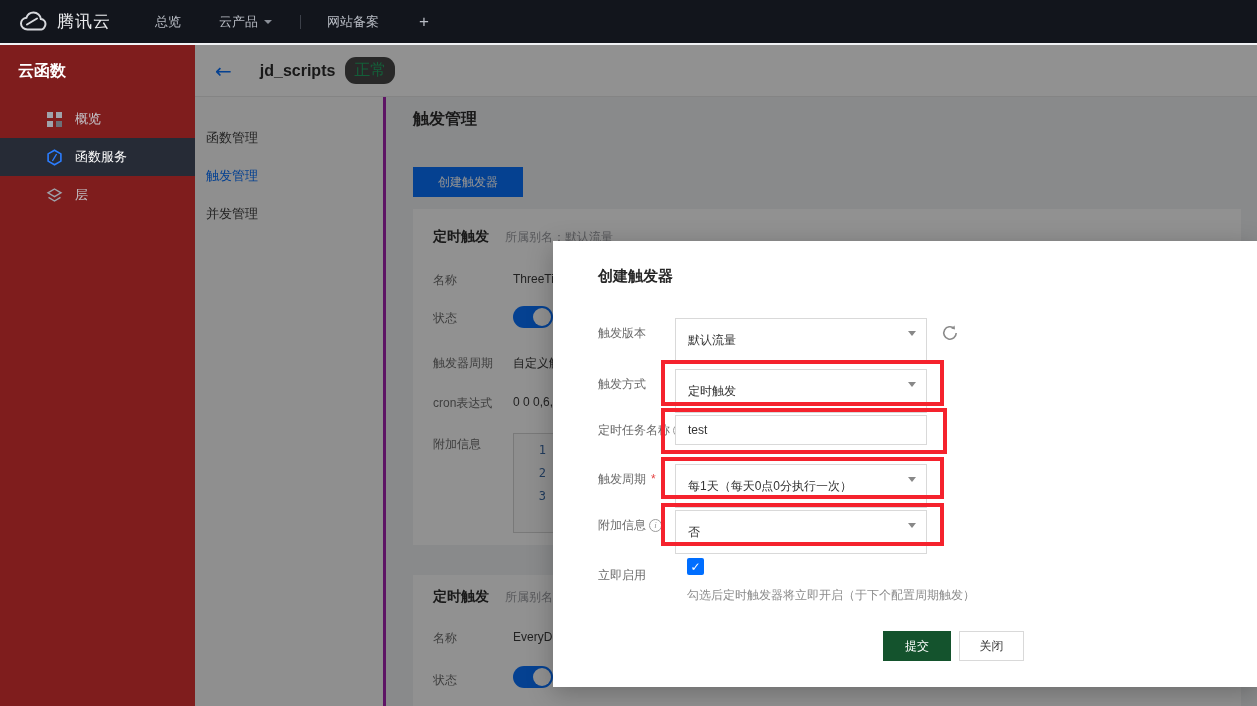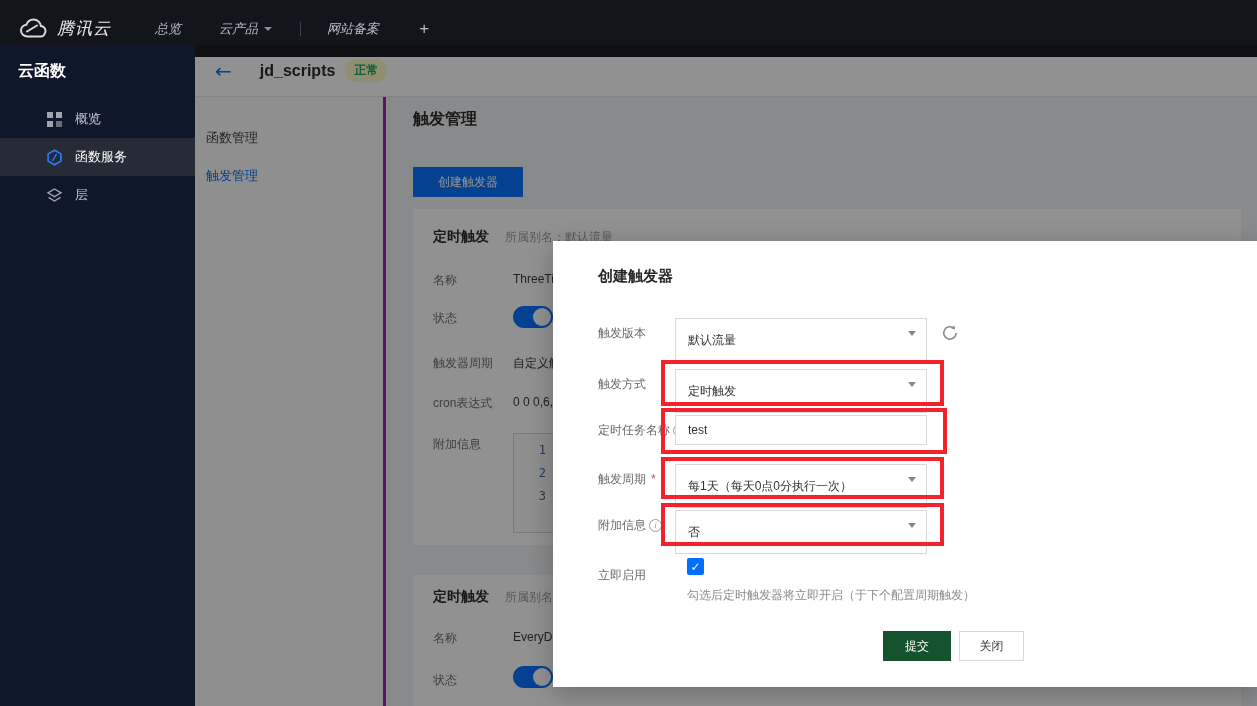--- a/index.html
+++ b/index.html
@@ -2,44 +2,44 @@
 <html><head>
 <meta charset="utf-8">
 <style>
   * { margin:0; padding:0; box-sizing:border-box; }
   html,body { width:1257px; height:706px; }
   body {
     position:relative; overflow:hidden; background:#f0f2f5;
     font-family:"Liberation Sans","DejaVu Sans",sans-serif; font-size:12px; color:#333;
   }
   
-  .topnav { position:absolute; left:0; top:0; width:100%; height:57px; background:#12151c;
-    display:flex; align-items:center; z-index:30;font-style:italic; }
+  .topnav { position:absolute; left:0; top:0; width:100%; height:43px; background:#12151c;
+    display:flex; align-items:center; z-index:30; }
   .brand { display:flex; align-items:center; margin-left:18px; }
   .brand-text { color:#e9eaec; font-size:17px; margin-left:9px; letter-spacing:1px; }
   .nav-item { color:#b9bdc5; font-size:13px; cursor:pointer; display:flex; align-items:center; }
   .nav-caret { width:0; height:0; border-left:4px solid transparent; border-right:4px solid transparent;
     border-top:4px solid #8a8f98; margin-left:6px; }
   .nav-divider { width:1px; height:14px; background:#3c4049; margin-left:28px; }
   .nav-plus { font-size:17px; color:#b9bdc5; }
   
-  .sidebar { position:absolute; left:0; top:45px; width:195px; bottom:0; background:#0f172a; z-index:30; }
+  .sidebar { position:absolute; left:0; top:45px; width:195px; bottom:0; background:#7f1d1d; z-index:30; }
   .sidebar-title { padding:16px 0 18px 18px; font-size:16px; font-weight:bold; color:#fff; }
   .side-item { height:38px; display:flex; align-items:center; color:#c5c8ce; font-size:13px; cursor:pointer; }
   .side-item .s-icon { margin-left:46px; width:17px; height:17px; display:inline-flex; }
   .side-item .s-label { margin-left:12px;text-align:center; }
   .side-item.active { background:#262b36; color:#fff; }
   
   .header { position:absolute; left:195px; top:45px; right:0; height:52px; background:#fff;
     border-bottom:1px solid #e7e7e7; display:flex; align-items:center; z-index:1; }
   .back-arrow { margin-left:20px; color:#006eff; font-size:20px; line-height:20px; cursor:pointer;
     font-family:"DejaVu Sans",sans-serif; }
   .fn-name { margin-left:28px; font-size:16px; font-weight:bold; color:#262626; }
-  .status-badge { margin-left:10px; background:#fef9c3; color:#1ca35f; font-size:12px;
-    padding:3px 9px; border-radius:11px;font-weight:bold; }
+  .status-badge { margin-left:10px; background:#404040; color:#1ca35f; font-size:16px;
+    padding:3px 9px; border-radius:11px; }
   
   .submenu { position:absolute; left:186px; top:97px; width:200px; bottom:0; background:#fbfbfb;
     border-right:3px solid #a21caf; z-index:1; padding-top:22px; }
   .submenu-item { height:38px; line-height:38px; padding-left:20px; font-size:13px; color:#383838; cursor:pointer; }
   .submenu-item.active { color:#006eff; }
   
   .content { position:absolute; left:395px; top:97px; right:0; bottom:0; background:#f0f2f5; z-index:1; }
   .page-title { position:absolute; left:18px; top:12px; font-size:16px; font-weight:bold; color:#262626; }
   .create-btn { position:absolute; left:18px; top:70px; width:110px; height:30px; background:#006eff;
     color:#fff; font-size:12px; border:none; cursor:pointer; }
@@ -147,20 +147,21 @@
 
 <div class="header">
   <span class="back-arrow">←</span>
   <span class="fn-name">jd_scripts</span>
   <span class="status-badge">正常</span>
 </div>
 
 <div class="submenu">
   <div class="submenu-item">函数管理</div>
   <div class="submenu-item active">触发管理</div>
+  <div class="submenu-item">并发管理</div>
 </div>
 
 <div class="content">
   <div class="page-title">触发管理</div>
   <button class="create-btn">创建触发器</button>
 
   <div class="panel panel-1">
     <div class="panel-head" style="top:19px">
       <span class="panel-type">定时触发</span>
       <span class="panel-alias">所属别名：默认流量</span>

